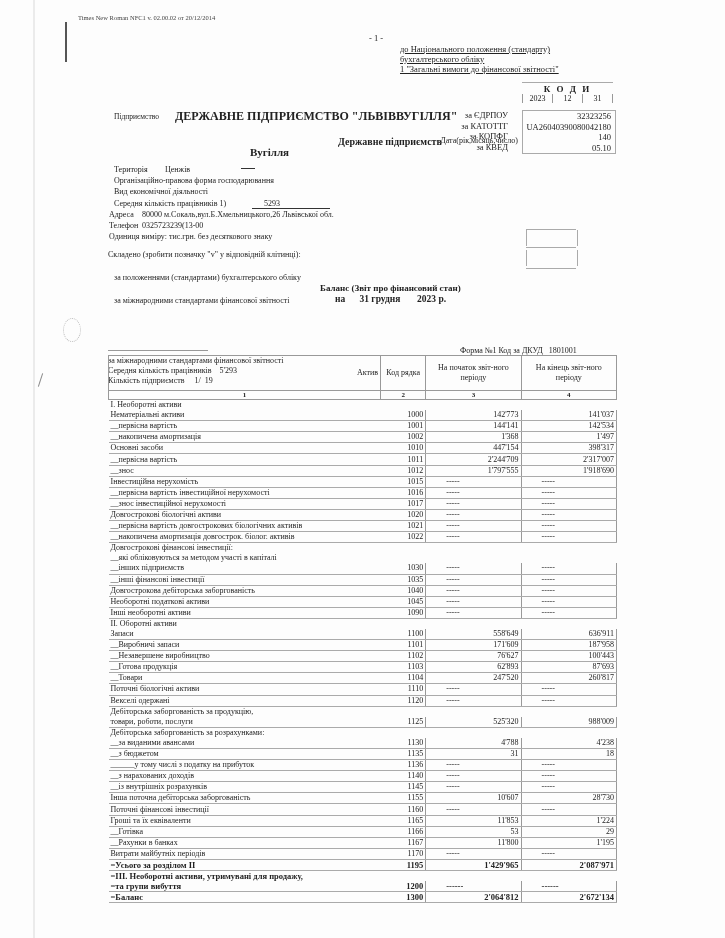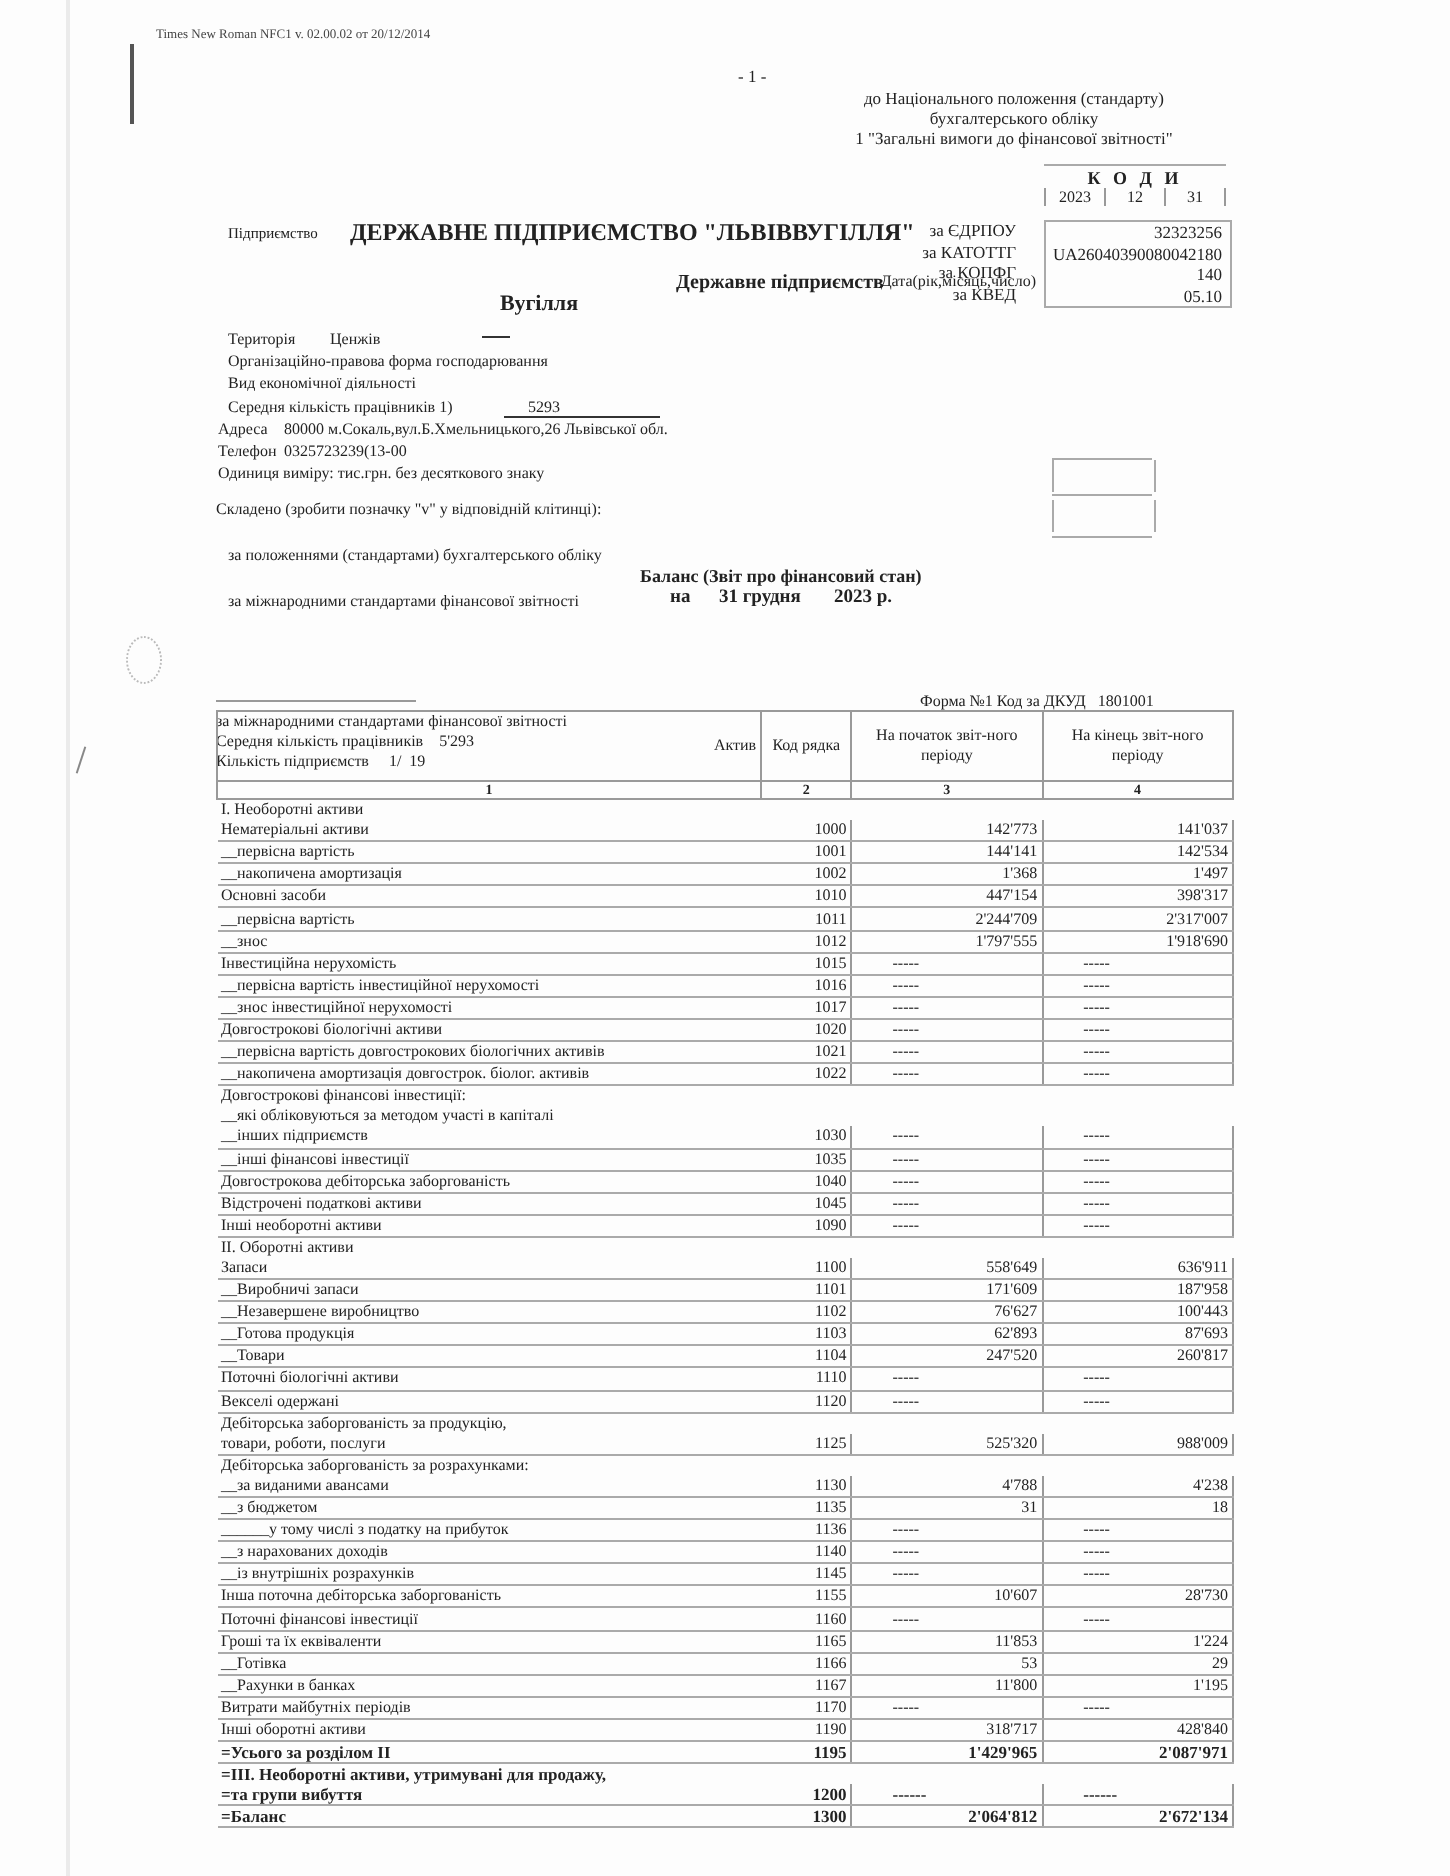--- a/index.html
+++ b/index.html
@@ -54,21 +54,21 @@
 <body>
 
 <div class="margin-line"></div>
 <div class="margin-mark"></div>
 <div class="stamp"></div>
 <div class="slash"></div>
 
 <div class="abs tiny" style="left:78px; top:14px;">Times New Roman  NFC1  v. 02.00.02 от 20/12/2014</div>
 <div class="abs small" style="left:369px; top:33px;">- 1 -</div>
 
-<div class="abs small" style="left:400px; top:44px; width:214px; text-align:center; line-height:10px;">
+<div class="abs small" style="left:400px; top:44px; width:214px; text-align:left; line-height:10px;text-decoration:underline;">
   <div>до Національного положення (стандарту)</div>
   <div>бухгалтерського обліку</div>
   <div>1 "Загальні вимоги до фінансової звітності"</div>
 </div>
 
 <div class="abs sm2" style="left:426px; top:96px; width:92px; text-align:right;">Дата(рік,місяць,число)</div>
 <div class="codes-box">
   <div class="codes-head">К О Д И</div>
   <div class="date-row">
     <span>2023</span>
@@ -233,21 +233,21 @@
         <td class="v1 dash">-----</td>
         <td class="v2 dash">-----</td>
       </tr>
       <tr class="row">
         <td class="">Довгострокова дебіторська заборгованість</td>
         <td class="code">1040</td>
         <td class="v1 dash">-----</td>
         <td class="v2 dash">-----</td>
       </tr>
       <tr class="row">
-        <td class="">Відстрочені податкові активи</td>
+        <td class="">Необоротні податкові активи</td>
         <td class="code">1045</td>
         <td class="v1 dash">-----</td>
         <td class="v2 dash">-----</td>
       </tr>
       <tr class="row">
         <td class="">Інші необоротні активи</td>
         <td class="code">1090</td>
         <td class="v1 dash">-----</td>
         <td class="v2 dash">-----</td>
       </tr>
@@ -366,26 +366,20 @@
         <td class="">__Рахунки в банках</td>
         <td class="code">1167</td>
         <td class="v1">11'800</td>
         <td class="v2">1'195</td>
       </tr>
       <tr class="row">
         <td class="">Витрати майбутніх періодів</td>
         <td class="code">1170</td>
         <td class="v1 dash">-----</td>
         <td class="v2 dash">-----</td>
-      </tr>
-      <tr class="row">
-        <td class="">Інші оборотні активи</td>
-        <td class="code">1190</td>
-        <td class="v1">318'717</td>
-        <td class="v2">428'840</td>
       </tr>
       <tr class="row total">
         <td class="">=Усього за розділом II</td>
         <td class="code">1195</td>
         <td class="v1">1'429'965</td>
         <td class="v2">2'087'971</td>
       </tr>
       <tr class="section total">
         <td colspan="4">=III. Необоротні активи, утримувані для продажу,</td>
       </tr>

